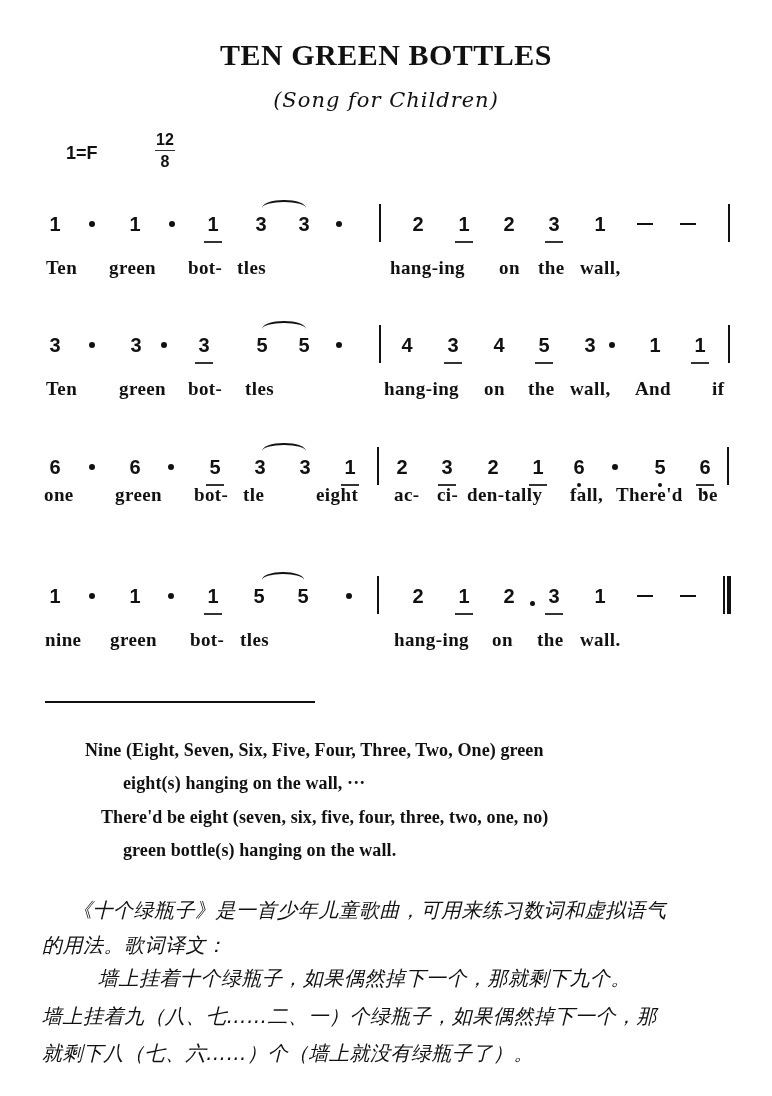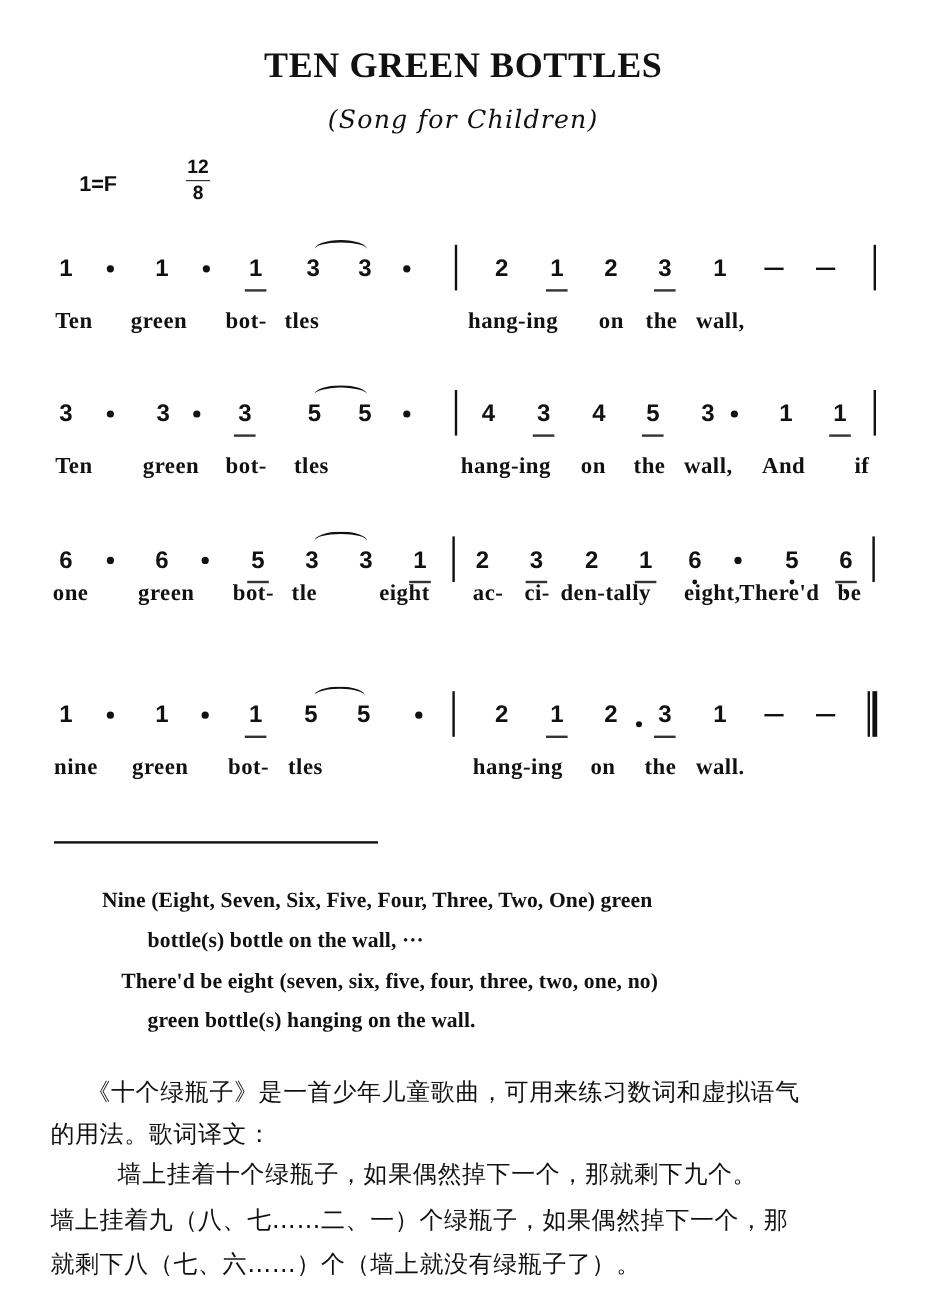--- a/index.html
+++ b/index.html
@@ -78,21 +78,21 @@
       position: absolute; left: 0; width: 772px;
       font-family: "Liberation Serif", "DejaVu Serif", serif;
       font-size: 18px; font-weight: bold; letter-spacing: 0.1px;
     }
     .verse .line { position: absolute; white-space: nowrap; font-family: Liberation Serif, serif; }
     .zh {
       position: absolute; left: 0; width: 772px;
       font-family: "DejaVu Sans", "Liberation Sans", sans-serif;
       font-size: 20px; letter-spacing: 0.5px;
     }
-    .zh .line { position: absolute; white-space: nowrap; }
+    .zh .line { position: absolute; white-space: nowrap; font-style: italic; }
   </style>
 </head>
 <body>
 
 <div class="title">TEN GREEN BOTTLES</div>
 <div class="subtitle">(Song for Children)</div>
 <div class="key">1=F</div>
 <div class="timesig">
   <span>12</span>
   <span class="bar"></span>
@@ -187,21 +187,21 @@
 </div>
 <div class="lyr" style="top:484px">
   <span class="w" style="left:44px">one</span>
   <span class="w" style="left:115px">green</span>
   <span class="w" style="left:194px">bot-</span>
   <span class="w" style="left:243px">tle</span>
   <span class="w" style="left:316px">eight</span>
   <span class="w" style="left:394px">ac-</span>
   <span class="w" style="left:437px">ci-</span>
   <span class="w" style="left:467px">den-tally</span>
-  <span class="w" style="left:570px">eight,</span>
+  <span class="w" style="left:570px">fall,</span>
   <span class="w" style="left:616px">There'd</span>
   <span class="w" style="left:698px">be</span>
 </div>
 
 <div class="notes" style="top:584px">
   <span class="n" style="left:45px">1</span>
   <span class="d" style="left:89px"></span>
   <span class="n" style="left:125px">1</span>
   <span class="d" style="left:168px"></span>
   <span class="n ul" style="left:203px">1</span>
@@ -228,21 +228,21 @@
   <span class="w" style="left:394px">hang-ing</span>
   <span class="w" style="left:492px">on</span>
   <span class="w" style="left:537px">the</span>
   <span class="w" style="left:580px">wall.</span>
 </div>
 
 <div class="rule"></div>
 
 <div class="verse" style="top:740px">
   <span class="line" style="left:85px;top:0">Nine (Eight, Seven, Six, Five, Four, Three, Two, One) green</span>
-  <span class="line" style="left:123px;top:33px">bottle(s) bottle on the wall, ···</span>
+  <span class="line" style="left:123px;top:33px">eight(s) hanging on the wall, ···</span>
   <span class="line" style="left:101px;top:67px">There'd be eight (seven, six, five, four, three, two, one, no)</span>
   <span class="line" style="left:123px;top:100px">green bottle(s) hanging on the wall.</span>
 </div>
 
 <div class="zh" style="top:897px">
   <span class="line" style="left:72px;top:0">《十个绿瓶子》是一首少年儿童歌曲，可用来练习数词和虚拟语气</span>
   <span class="line" style="left:42px;top:35px">的用法。歌词译文：</span>
   <span class="line" style="left:98px;top:68px">墙上挂着十个绿瓶子，如果偶然掉下一个，那就剩下九个。</span>
   <span class="line" style="left:42px;top:106px">墙上挂着九（八、七……二、一）个绿瓶子，如果偶然掉下一个，那</span>
   <span class="line" style="left:42px;top:143px">就剩下八（七、六……）个（墙上就没有绿瓶子了）。</span>

